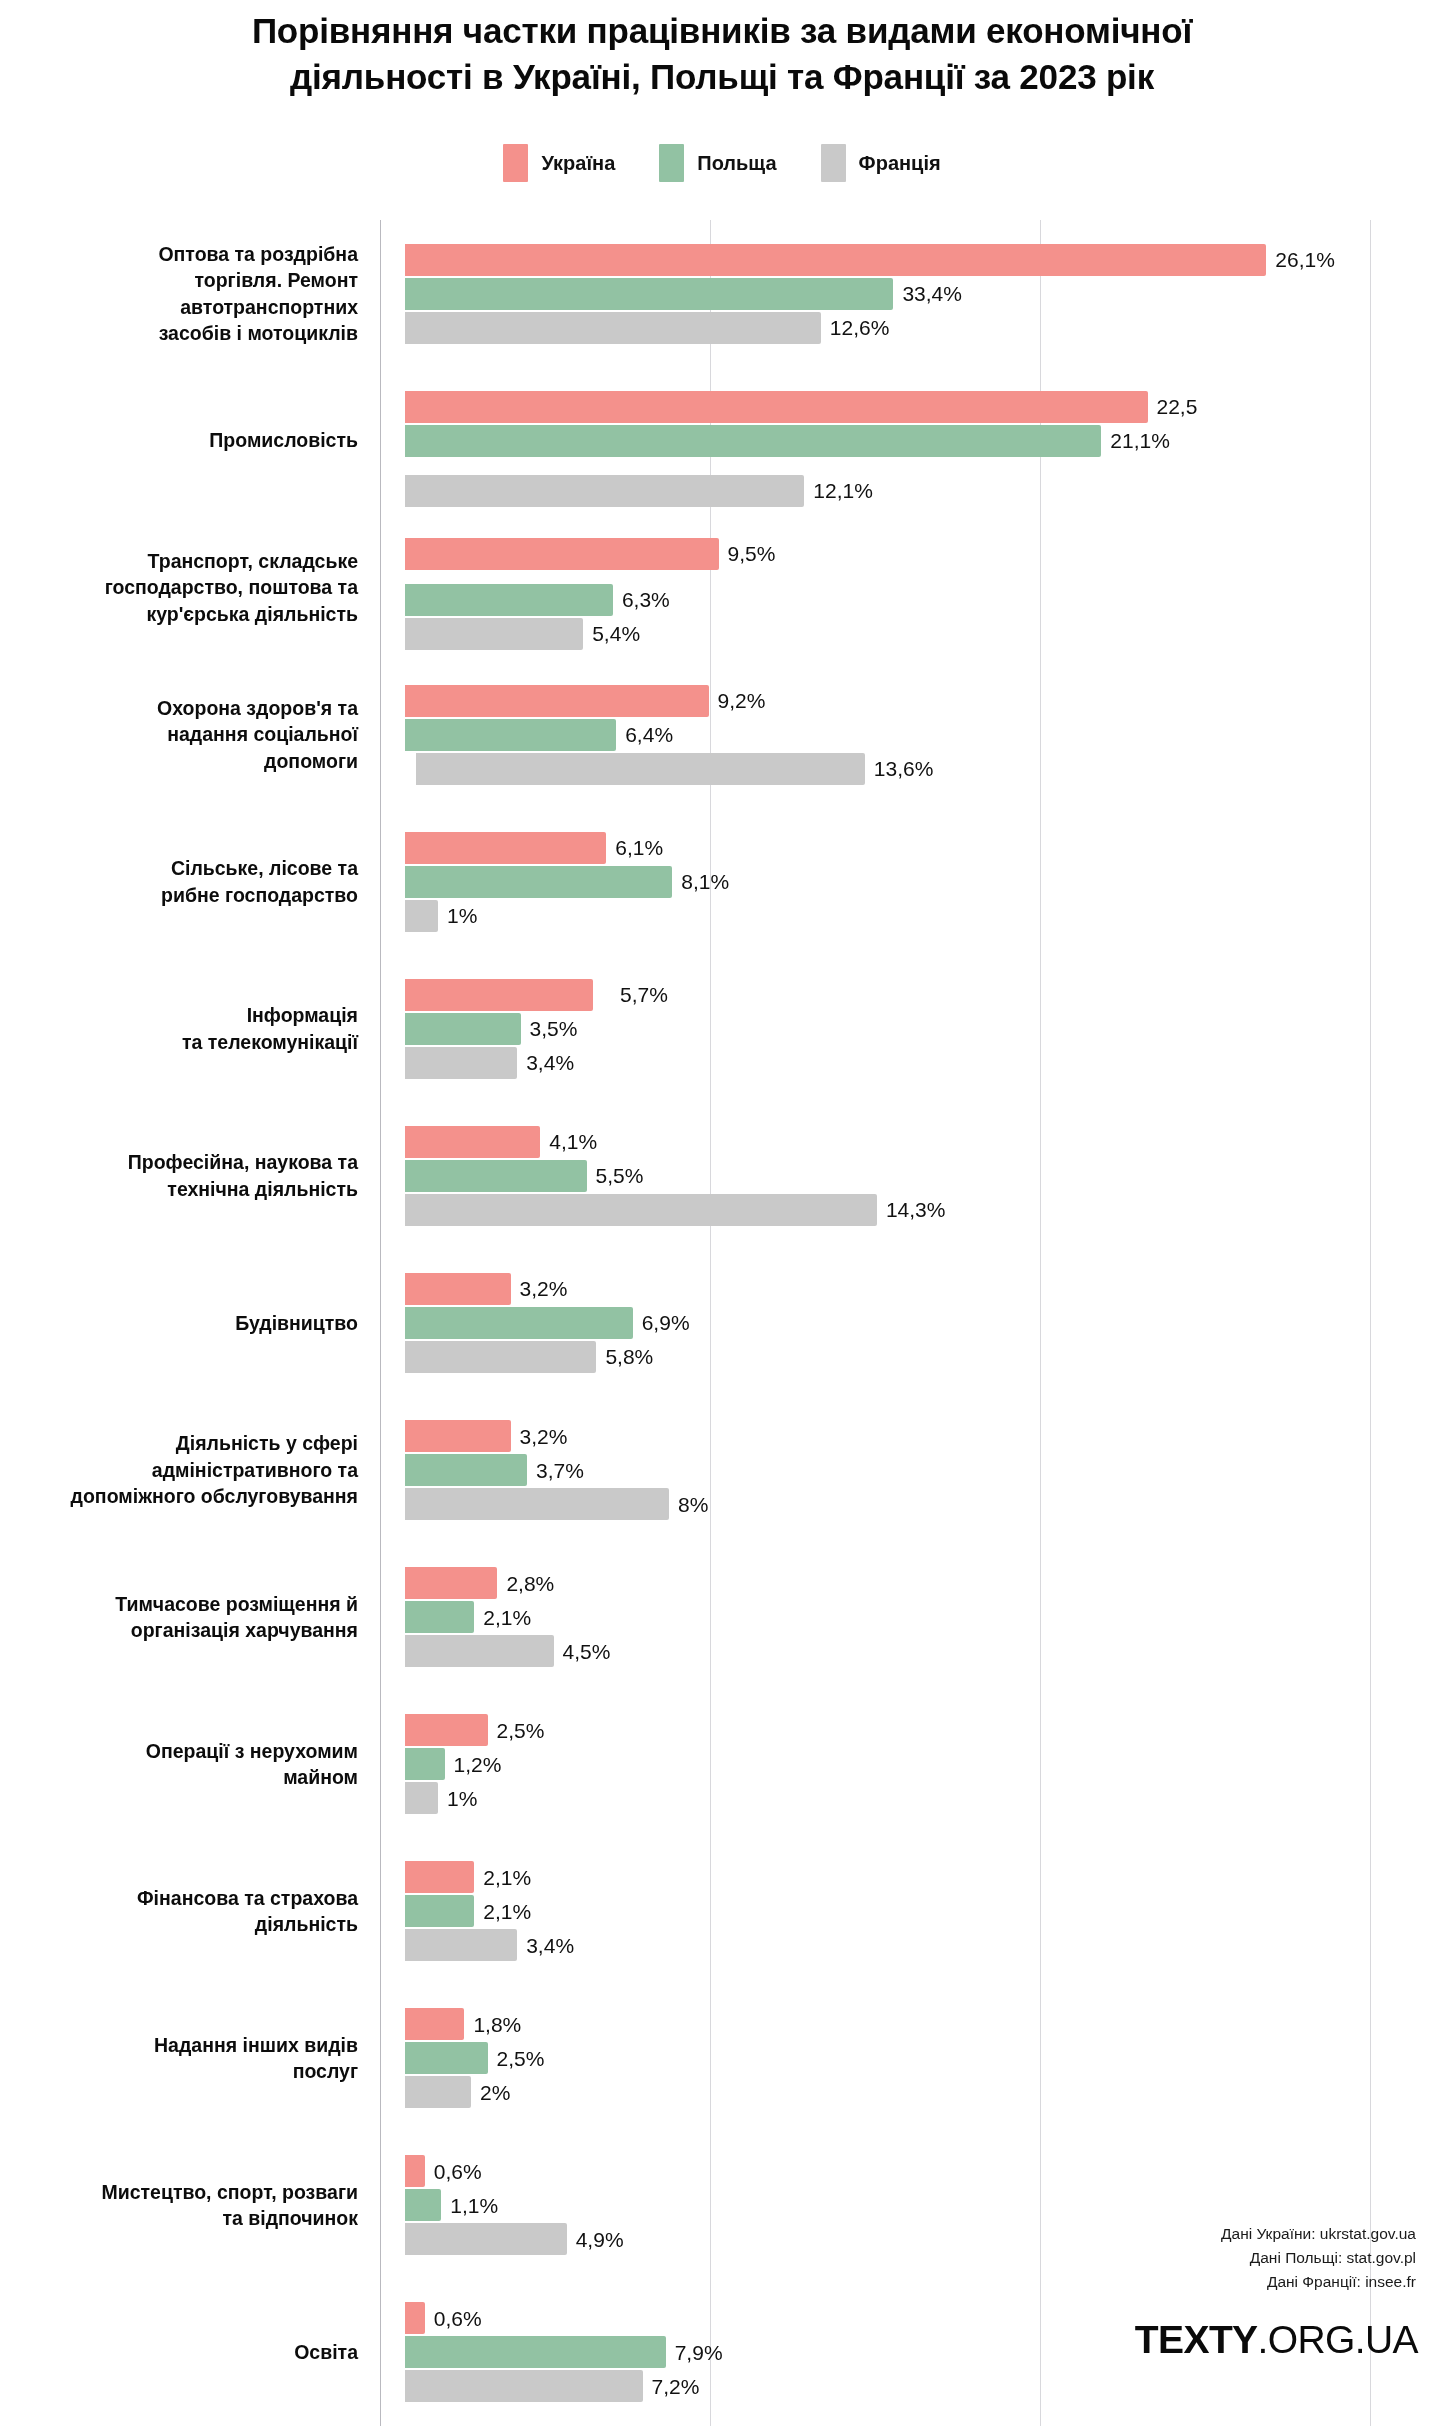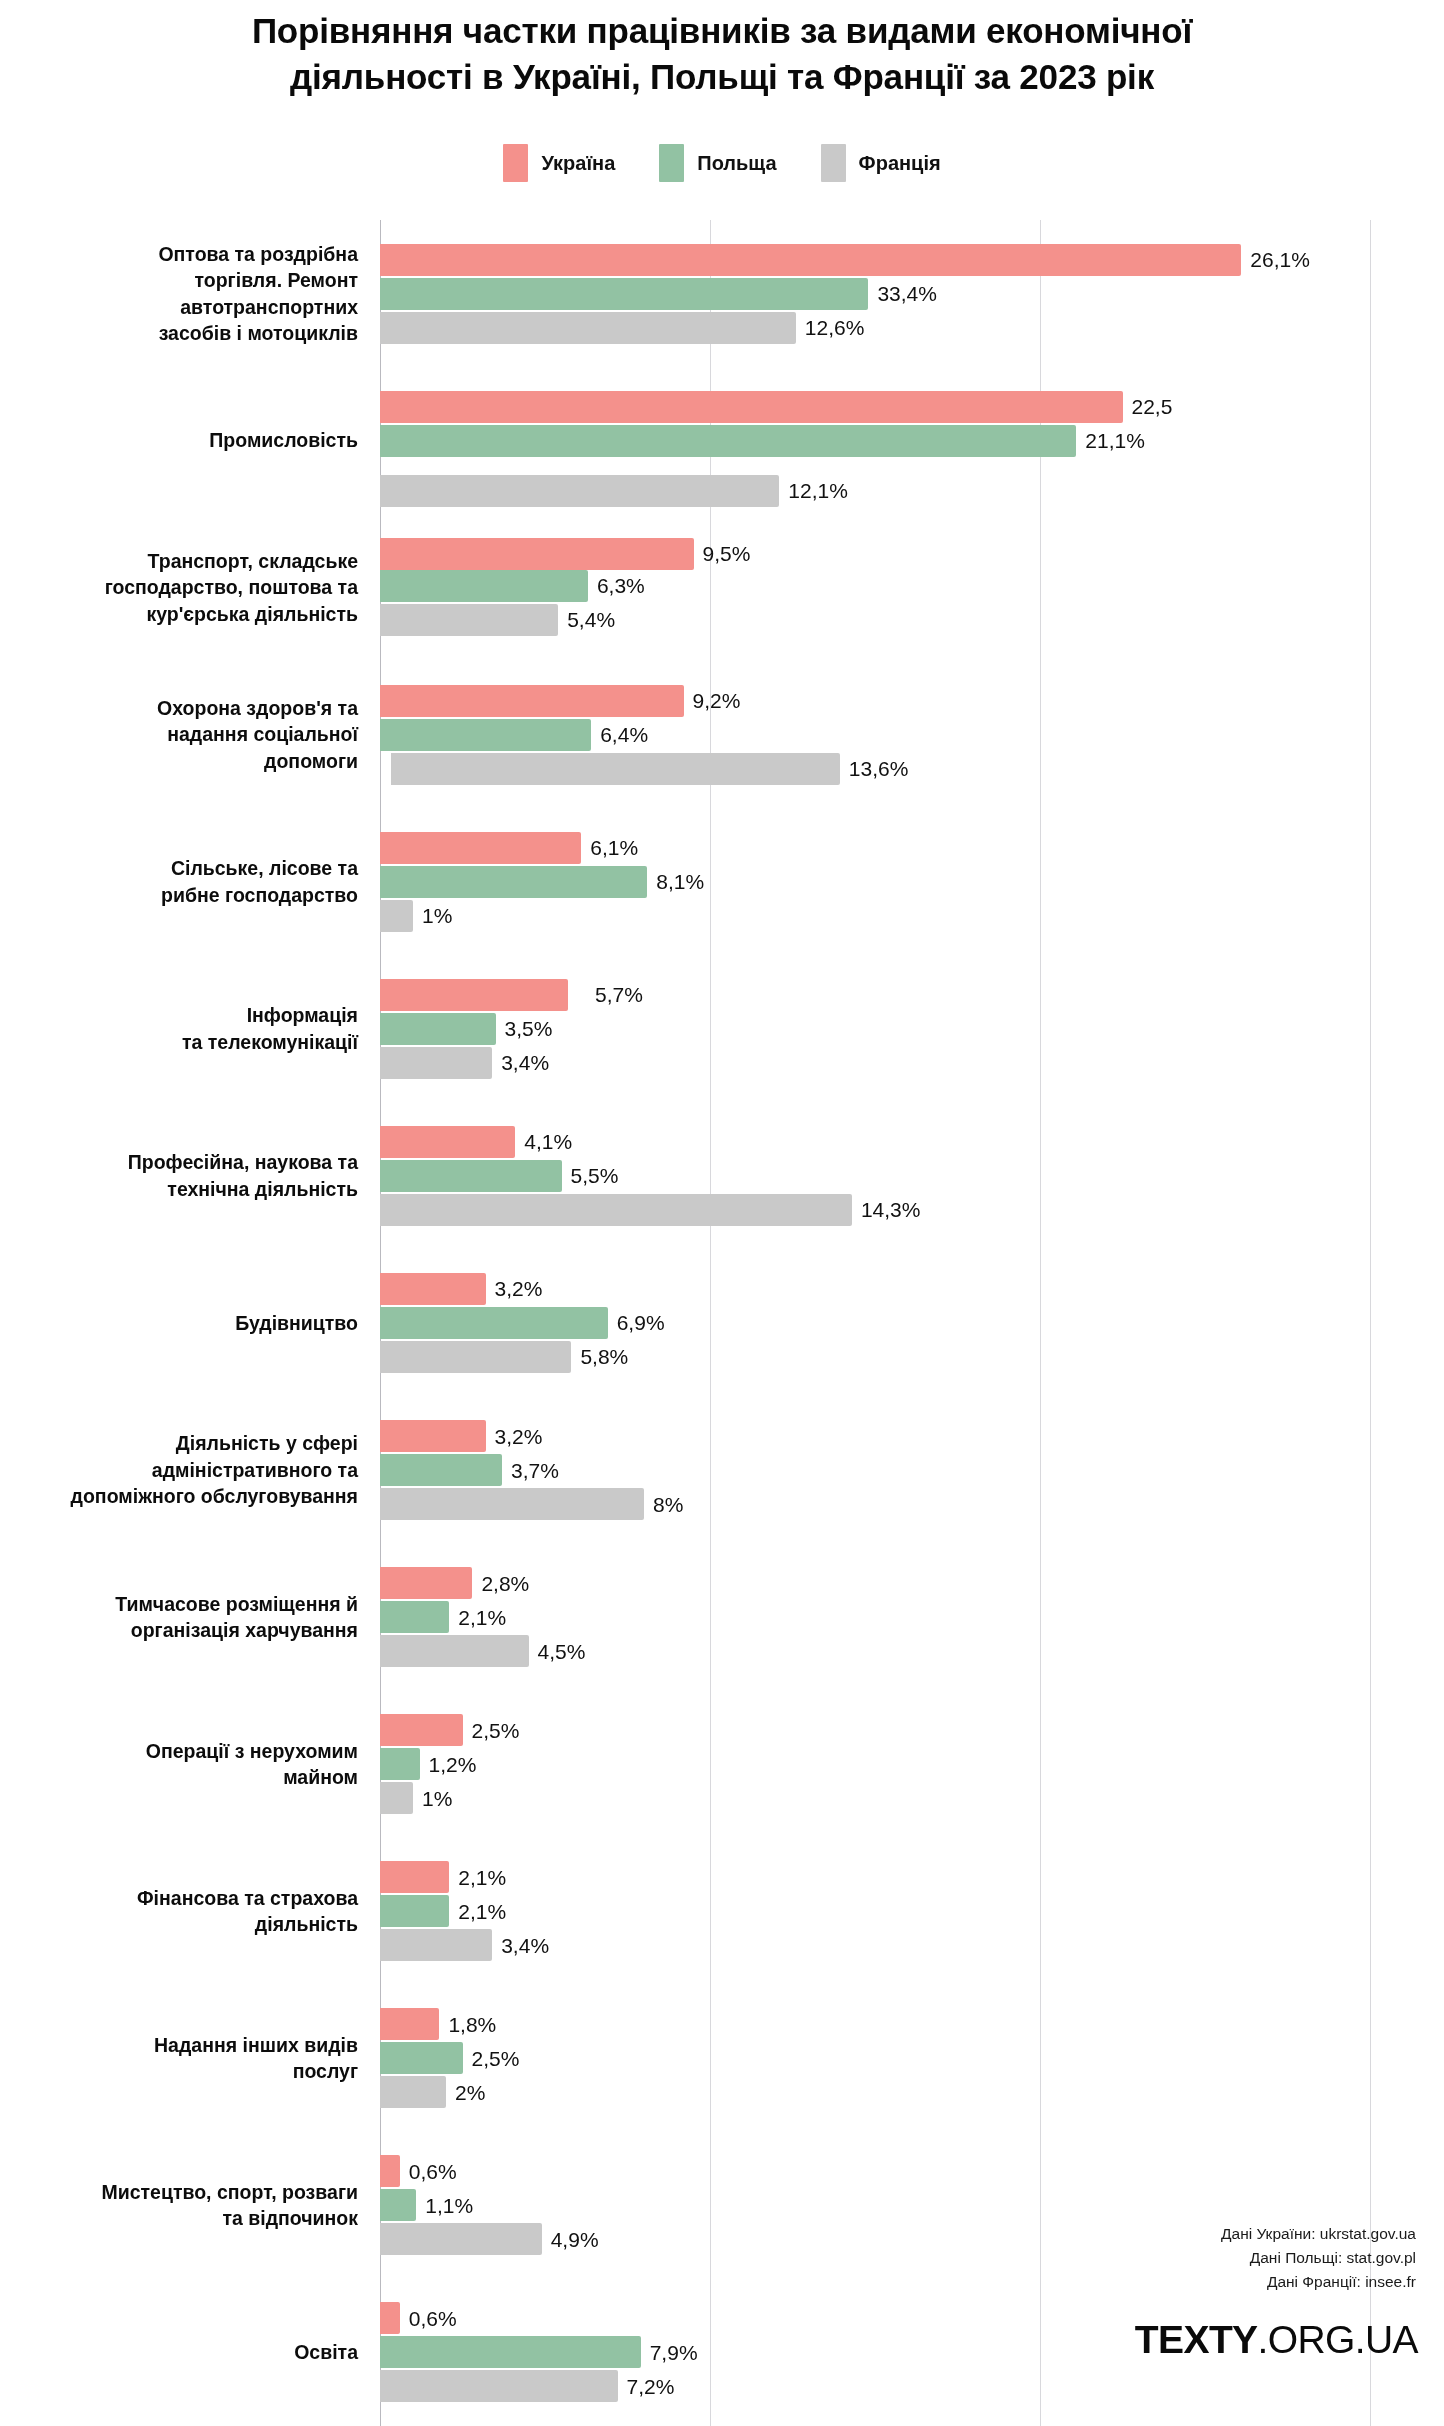--- a/index.html
+++ b/index.html
@@ -96,20 +96,21 @@
   .row-bars {
     position: relative;
     flex: 1;
     height: 100%;
   }
   .barline {
     position: relative;
     display: flex;
     align-items: center;
     height: 32px;
+    padding-left: 25px;
   }
   .bar {
     height: 32px;
     border-radius: 0 2px 2px 0;
     flex: none;
   }
   .bar-value {
     font-size: 21px;
     color: #111;
     margin-left: 9px;
@@ -217,21 +218,21 @@
         </div>
       </div>
       <div class="row" title="Транспорт, складське господарство, поштова та кур'єрська діяльність" style="height: 147.067px;">
         <div class="row-label">
           <div>Транспорт, складське</div>
           <div>господарство, поштова та</div>
           <div>кур'єрська діяльність</div>
         </div>
         <div class="row-bars">
           <div style="position: absolute; left: 0px; top: 23.5333px; width: 100%;">
-            <div class="barline" style="margin-bottom: 0;">
+            <div class="barline" style="margin-bottom: 14px;">
               <div class="bar" style="background: rgb(244, 145, 140); width: 313.5px; margin-left: 0px;"></div>
               <span class="bar-value">9,5%</span>
             </div>
             <div class="barline" style="margin-bottom: 2px;">
               <div class="bar" style="background: rgb(146, 194, 163); width: 207.9px; margin-left: 0px;"></div>
               <span class="bar-value">6,3%</span>
             </div>
             <div class="barline" style="margin-bottom: 0px;">
               <div class="bar" style="background: rgb(201, 201, 201); width: 178.2px; margin-left: 0px;"></div>
               <span class="bar-value">5,4%</span>

